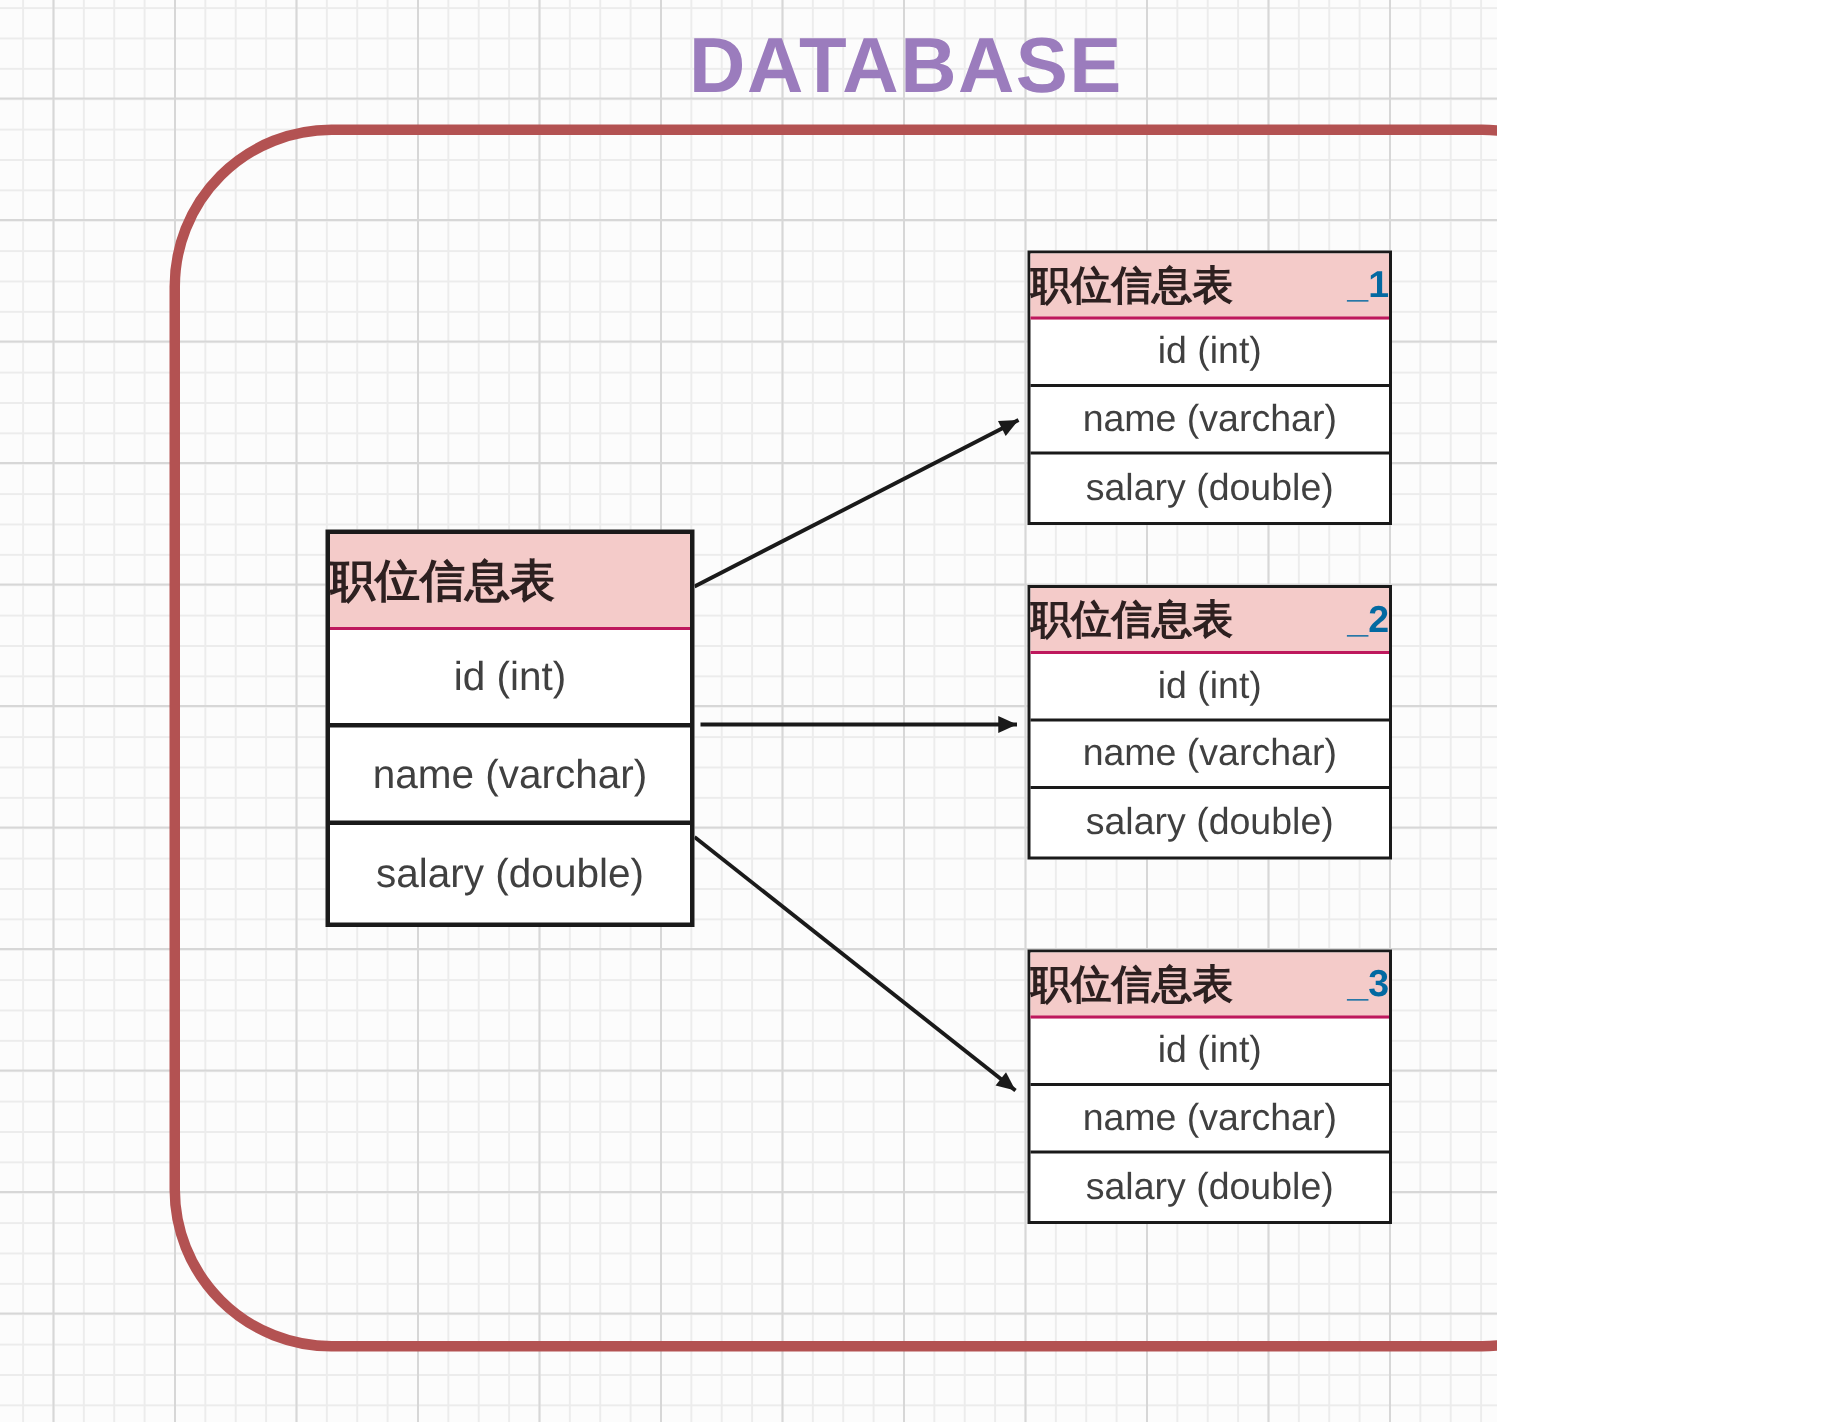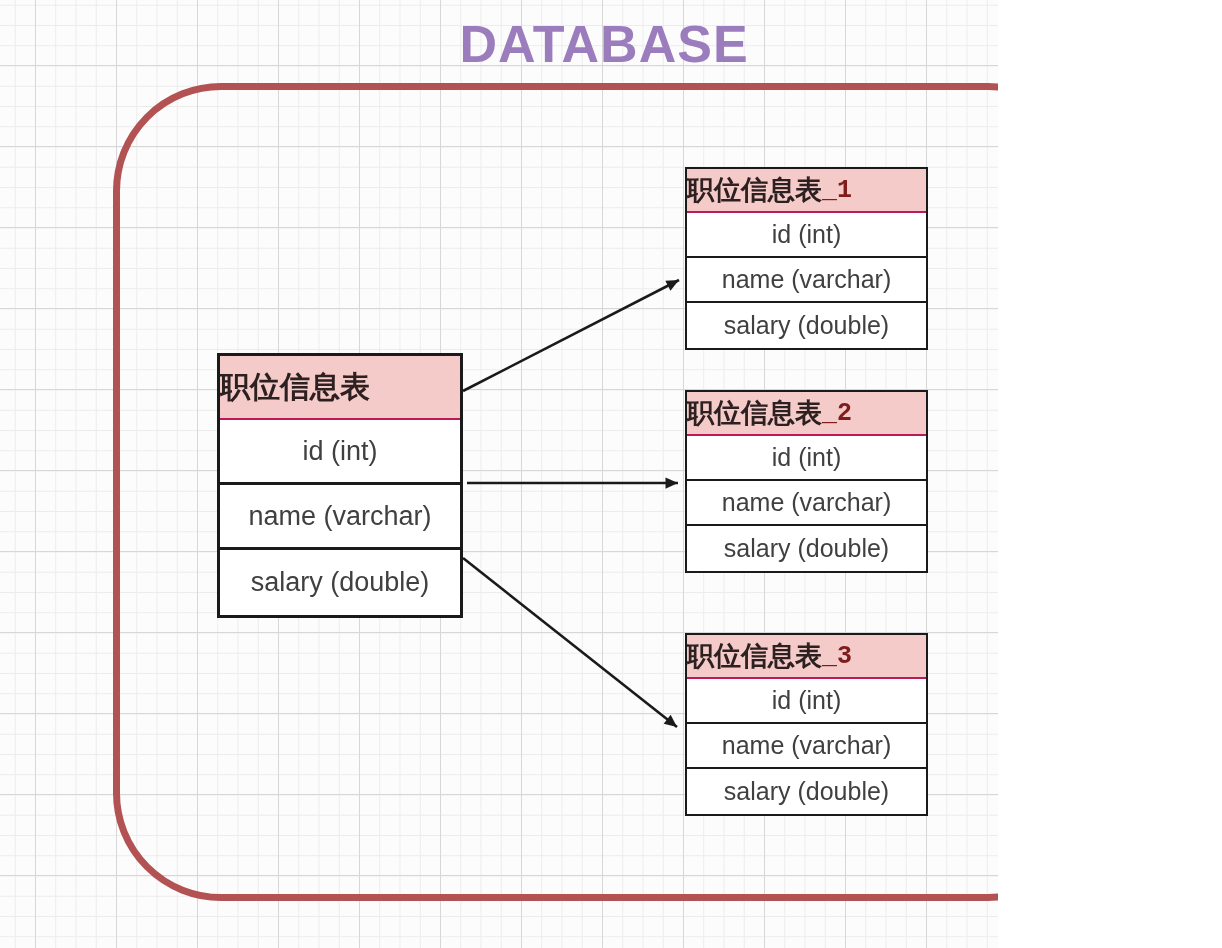--- a/index.html
+++ b/index.html
@@ -55,34 +55,34 @@
   .db-table {
     position: absolute;
     box-sizing: border-box;
     background: #ffffff;
     border: 3px solid #1a1a1a;
   }
 
   .db-table .thead {
     display: flex;
     align-items: center;
-    justify-content: flex-start;
+    justify-content: space-between;
     box-sizing: border-box;
     background: #f4cbc9;
     border-bottom: 2px solid #be185d;
     color: #2d2020;
     font-family: "Liberation Serif", serif;
     font-weight: 600;
     white-space: nowrap;
   }
 
   .db-table .thead .suffix {
-    font-family: Liberation Mono, monospace;
+    font-family: Liberation Sans, sans-serif;
     font-weight: bold;
-    color: #7f1d1d;
+    color: #0369a1;
   }
 
   .db-table .trow {
     display: flex;
     align-items: center;
     justify-content: center;
     box-sizing: border-box;
     border-bottom: 3px solid #1a1a1a;
     color: #404040;
     white-space: nowrap;

